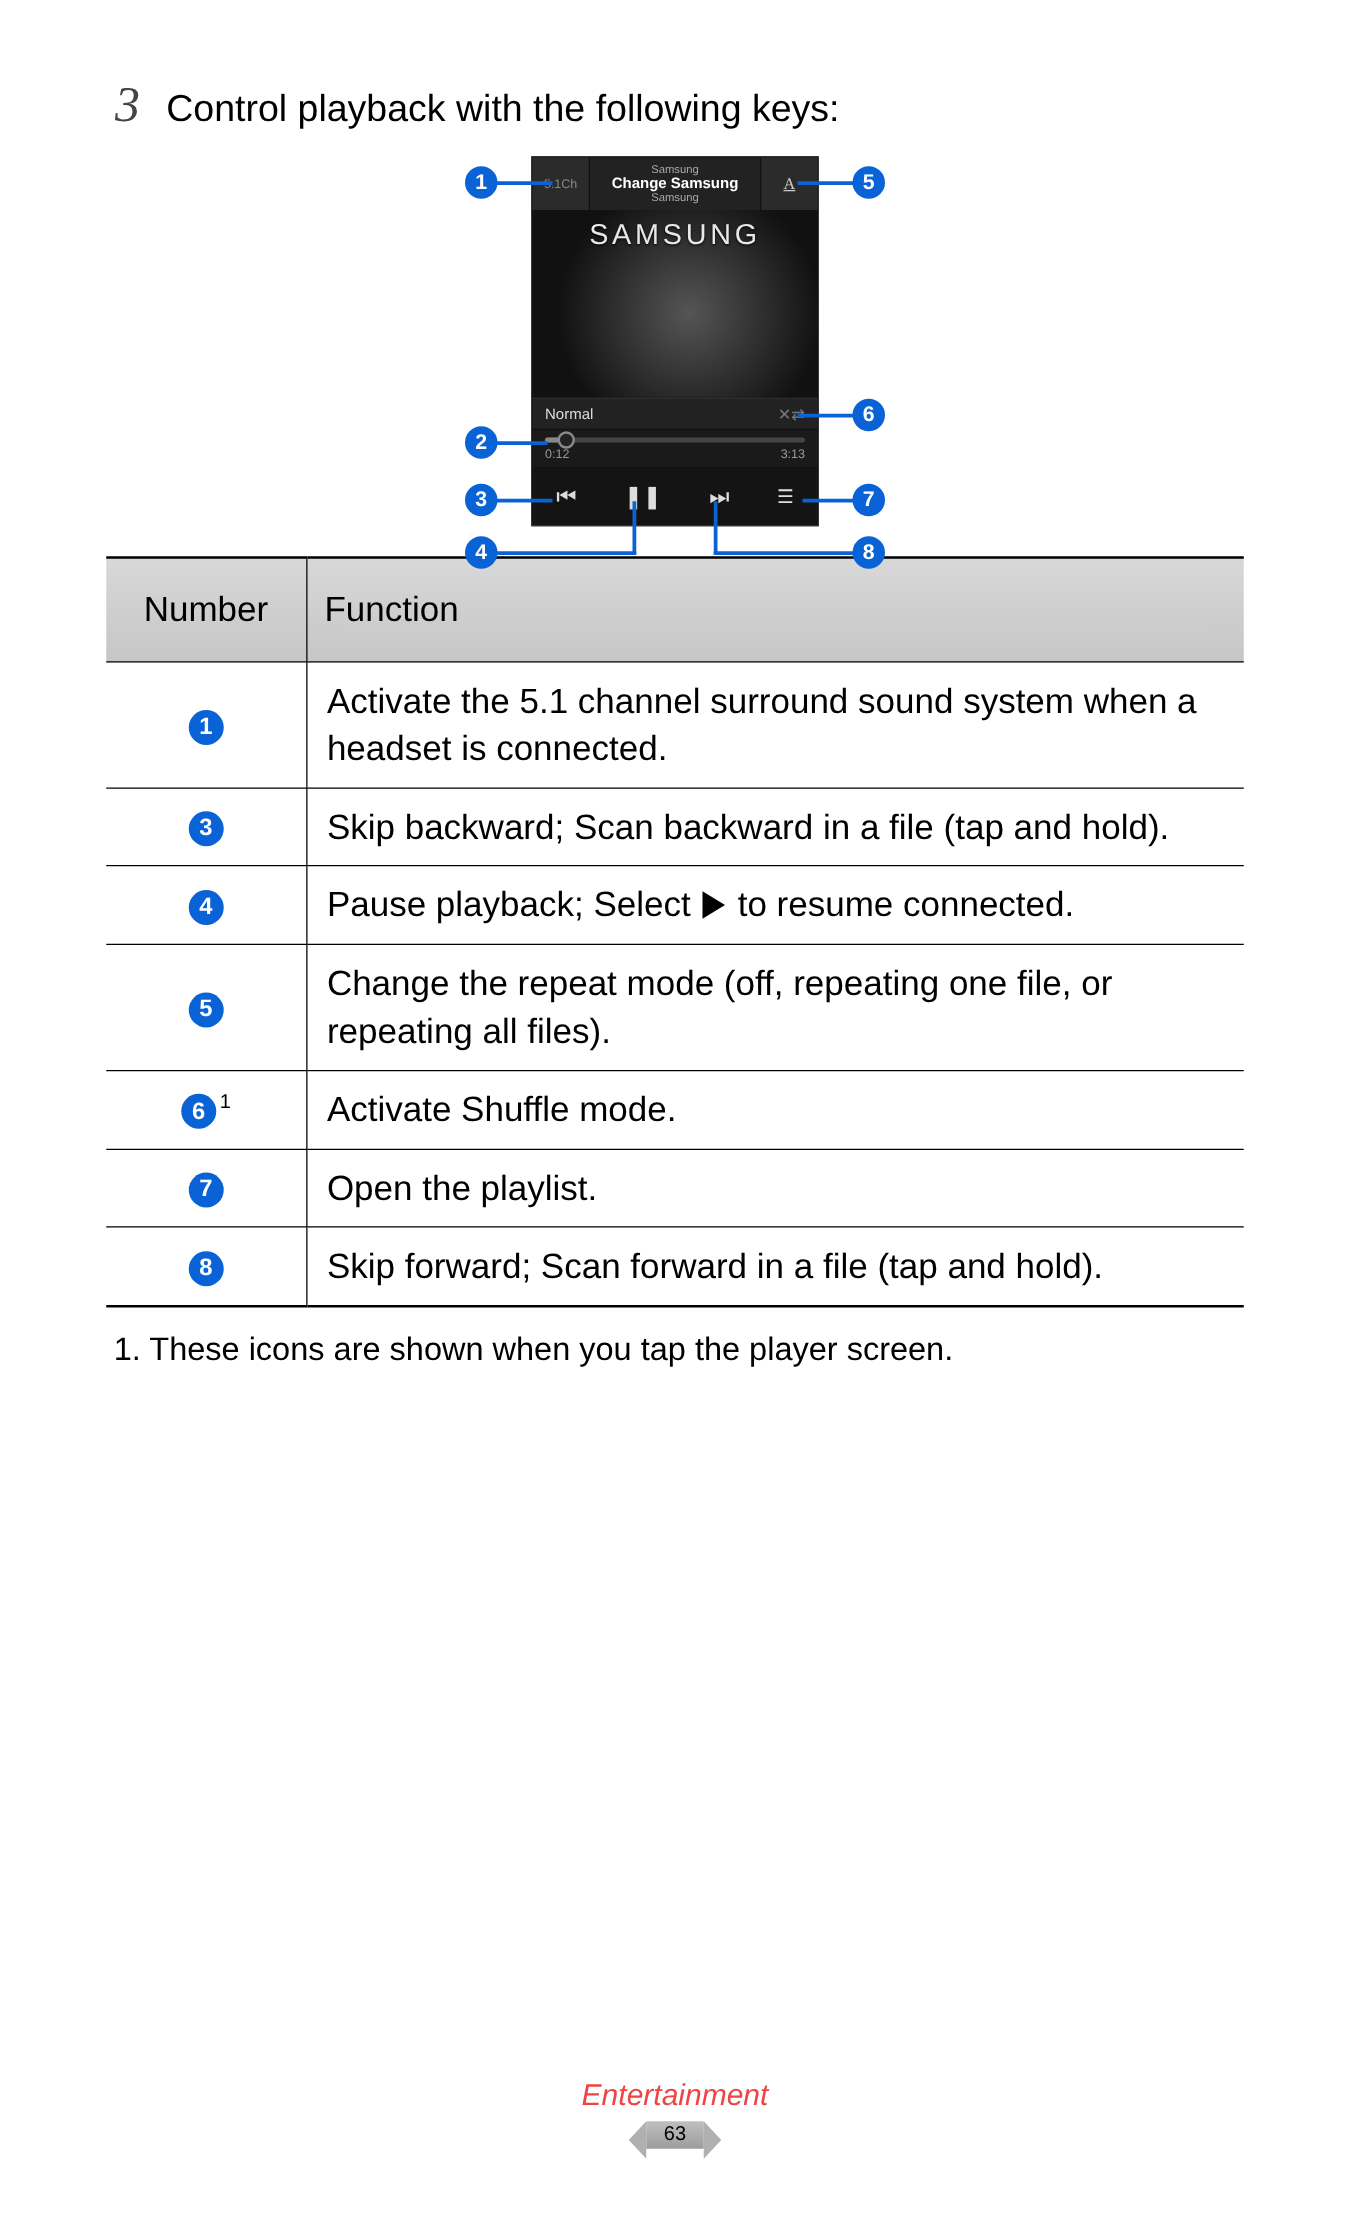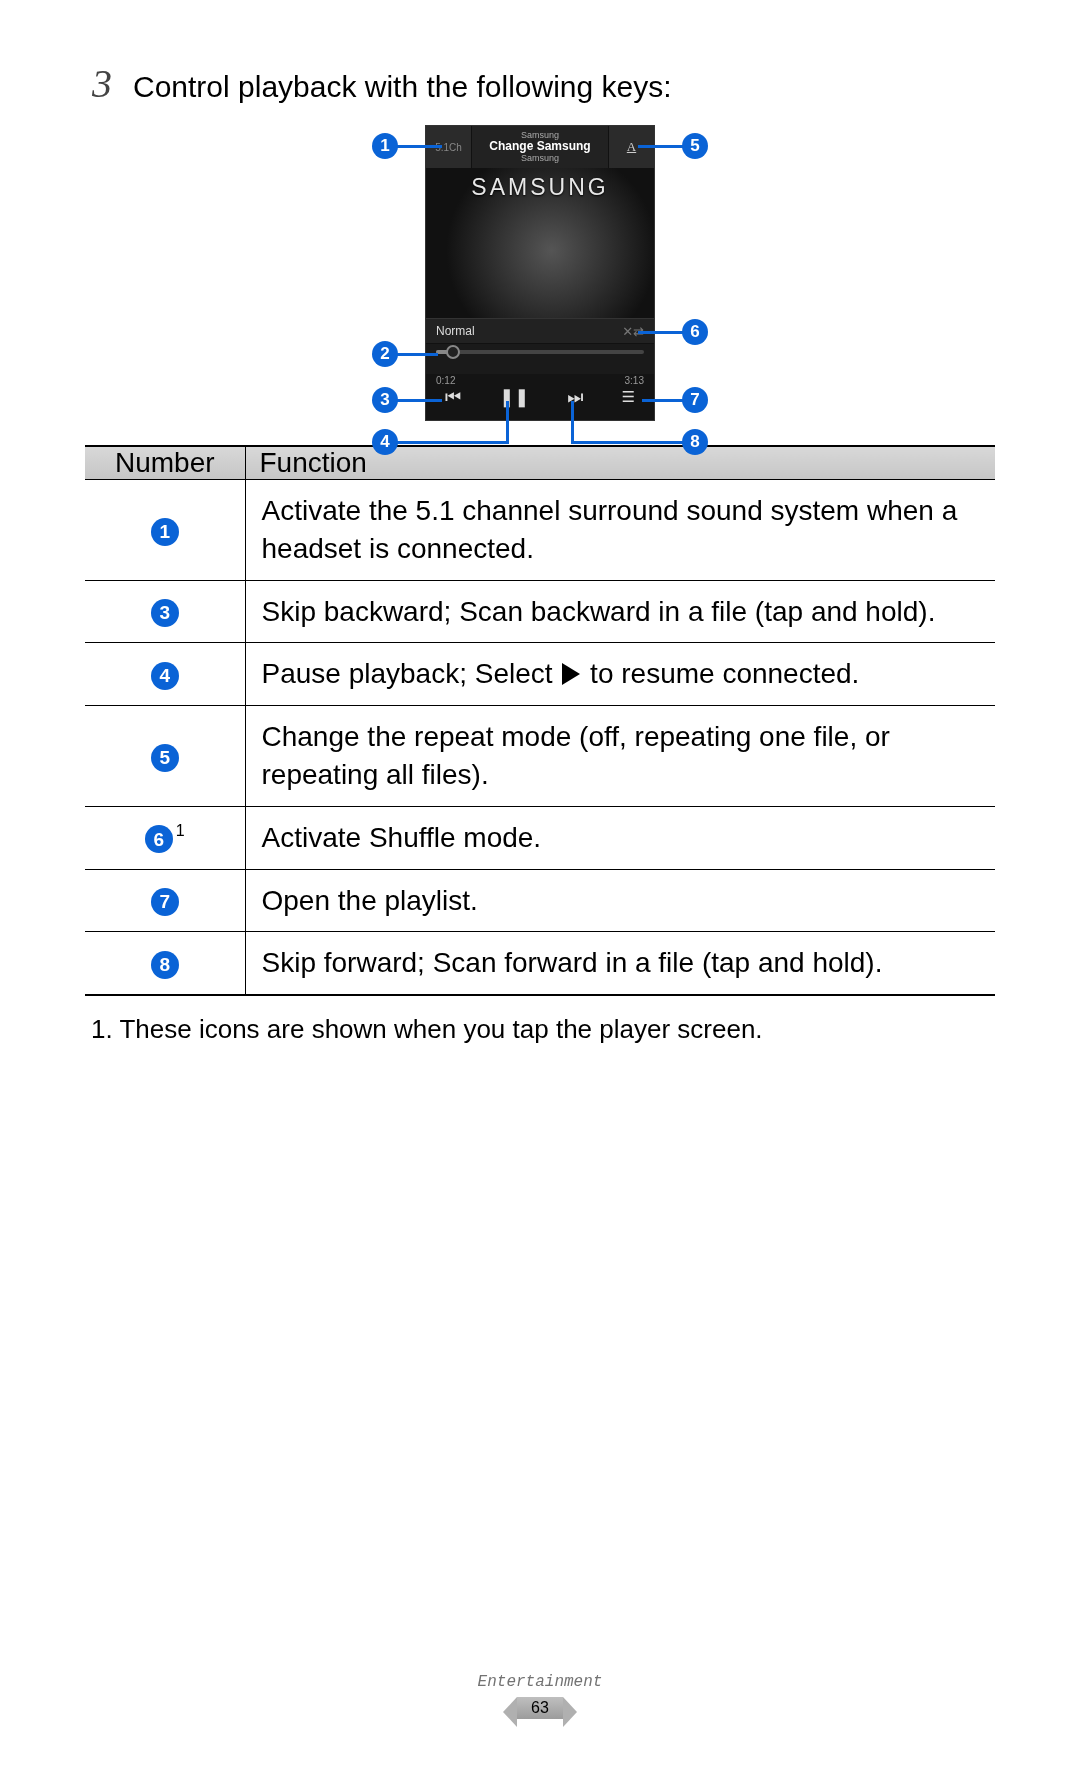--- a/index.html
+++ b/index.html
@@ -104,21 +104,21 @@
     height: 30px;
     background:#1a1a1a;
     position:relative;
     padding: 6px 10px 0 10px;
   }
   .progress-track {
     height:4px; background:#444; border-radius:2px; position:relative;
   }
   .progress-fill { position:absolute; left:0; top:0; height:100%; width:8%; background:#888; border-radius:2px;}
   .progress-thumb { position:absolute; left:8%; top:50%; width:14px; height:14px; margin:-7px 0 0 -7px; border-radius:50%; background:#222; border:2px solid #888;}
-  .times { display:flex; justify-content:space-between; font-size:10px; color:#999; margin-top:21px;}
+  .times { display:flex; justify-content:space-between; font-size:10px; color:#999; margin-top:4px;}
   .controls {
     height: 46px;
     background:#141414;
     display:flex; align-items:center; justify-content:space-around;
     color:#ddd;
   }
   .ctrl { font-size:18px; }
   .ctrl.list { font-size:15px; }
   
   .callout {
@@ -135,21 +135,21 @@
   table.func {
     width: 100%;
     border-collapse: collapse;
     margin-top: 12px;
   }
   table.func th {
     background: linear-gradient(#d8d8d8,#c6c6c6);
     font-size: 28px;
     font-weight: normal;
     text-align: left;
-    padding: 0 14px;
+    padding: 25px 14px;
     border-top: 2px solid #000;
     border-bottom: 1px solid #000;
   }
   table.func th.numcol, table.func td.numcol {
     width: 160px;
     border-right: 1px solid #000;
     text-align: center;
   }
   table.func td {
     font-size: 28px;
@@ -181,23 +181,23 @@
     padding-left: 6px;
   }
   .footer {
     position: absolute;
     bottom: 52px;
     left:0; right:0;
     text-align:center;
   }
   .footer-section {
     font-style: italic;
-    font-size: 16px;
-    font-family: Liberation Mono, monospace;
-    color:#737373;
+    font-size: 24px;
+    font-family: Liberation Sans, sans-serif;
+    color:#ef4444;
     margin-bottom:6px;
   }
   .pagenum {
     display:inline-block;
     background: linear-gradient(#bfbfbf,#9c9c9c);
     color:#000;
     font-size: 16px;
     padding: 2px 14px;
     position:relative;
   }

